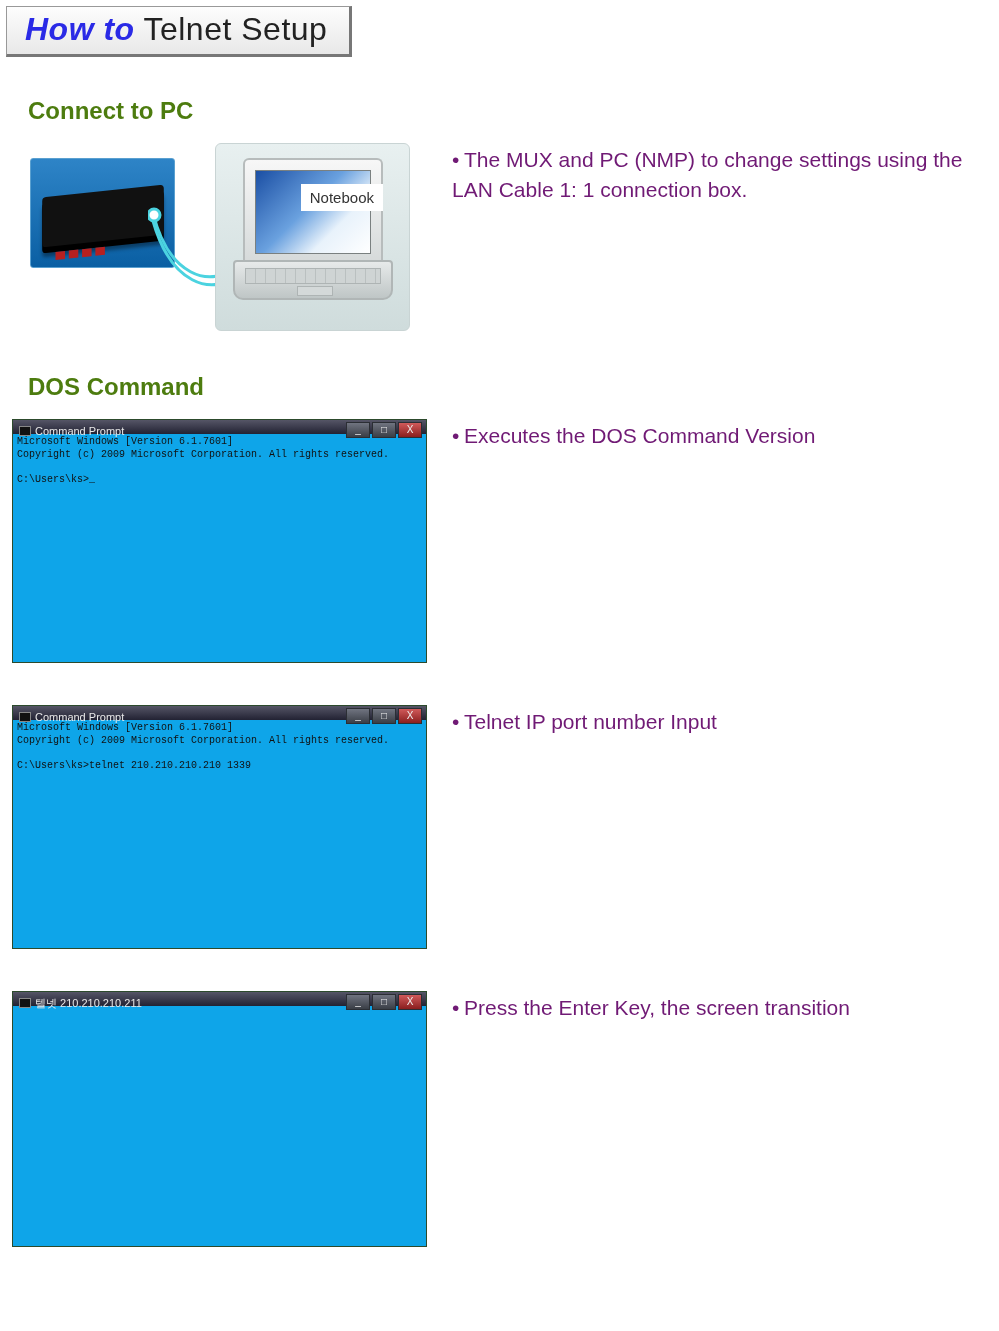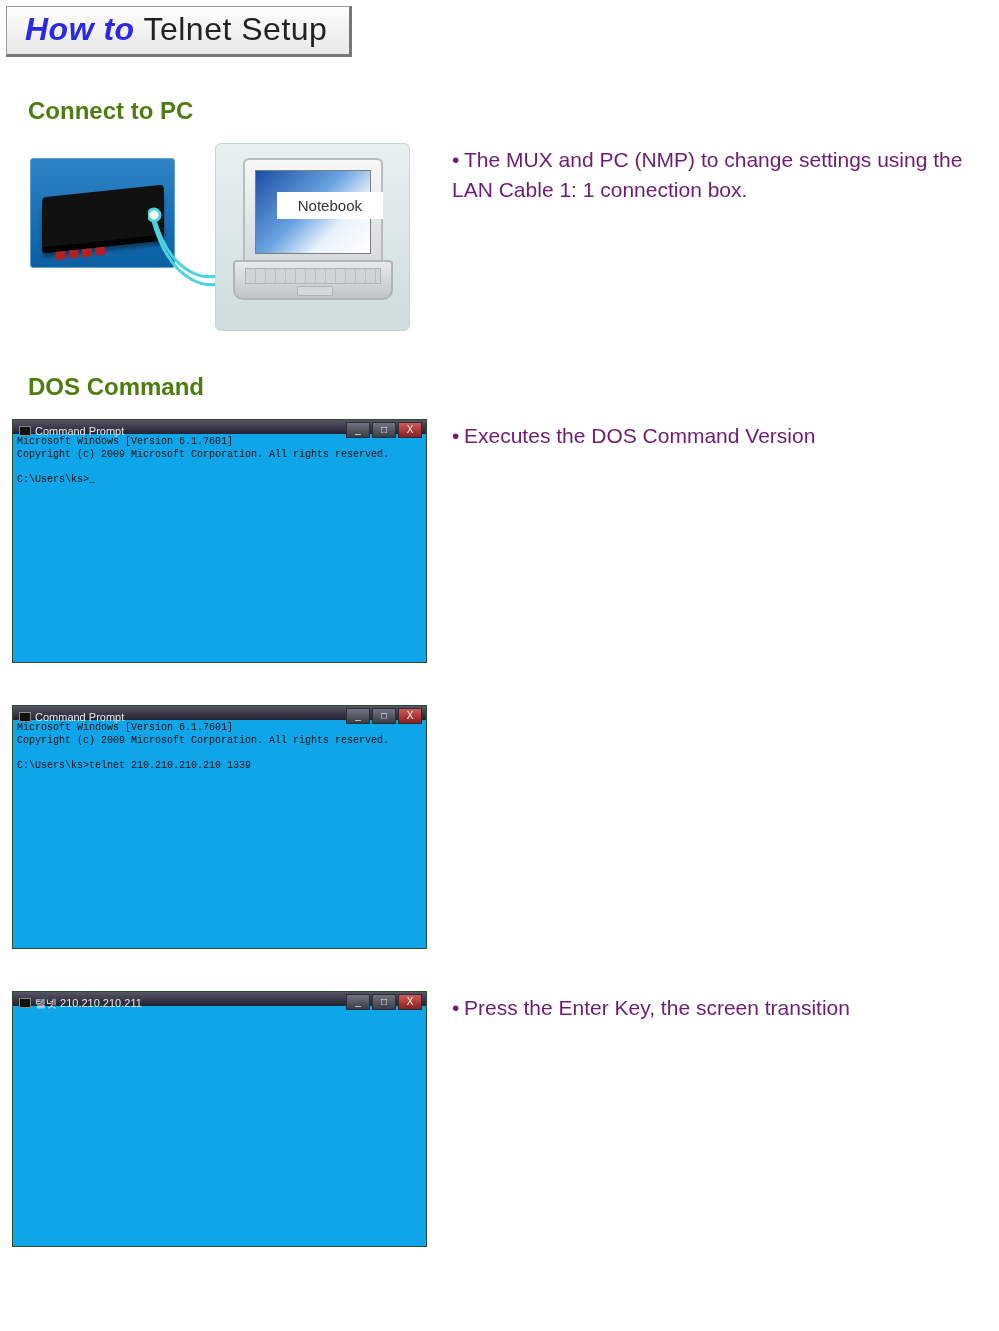--- a/index.html
+++ b/index.html
@@ -65,22 +65,22 @@
     border:2px solid #b7bcbc; border-bottom:none;
     border-radius:6px 6px 2px 2px;
     position:relative;
   }
   .screen {
     position:absolute; left:10px; top:10px; right:10px; bottom:8px;
     background: linear-gradient(135deg,#1b4fa4 0%, #6aa1df 45%, #e8f2fb 70%, #ffffff 100%);
     border:1px solid #7a8080;
   }
   .notebook-label {
-    position:absolute; right:-2px; top:32px; background:#fff;
-    font-size:15px; padding:4px 20px; border:1px solid #fff;
+    position:absolute; right:-2px; top:24px; background:#fff;
+    font-size:15px; padding:4px 8px; border:1px solid #fff;
   }
   .base {
     width:160px; height:40px; margin:-2px auto 0;
     background: linear-gradient(#e7eaea,#bfc6c6);
     border:2px solid #b0b6b6; border-radius:4px 4px 10px 10px;
     position:relative;
   }
   .keys { position:absolute; left:10px; right:10px; top:6px; height:16px;
           background: repeating-linear-gradient(90deg,#cfd4d4 0 9px,#bac0c0 9px 10px);
           border:1px solid #aeb4b4;}
@@ -220,20 +220,25 @@
           <span>□</span>
           <span class="close">X</span>
         </span>
       </div>
       <div class="cmd-body"><span>Microsoft Windows [Version 6.1.7601]</span>
 <span>Copyright (c) 2009 Microsoft Corporation. All rights reserved.</span>
 
 <span>C:\Users\ks&gt;telnet 210.210.210.210 1339</span></div>
     </div>
   </div>
+  <div class="col-txt">
+    <p class="bullet">
+      <span class="dot">•</span><span>Telnet IP port number Input</span>
+    </p>
+  </div>
 </div>
 
 <div class="stack-gap"></div>
 
 
 <div class="row">
   <div class="col-img">
     <div class="cmd-window h3">
       <div class="cmd-titlebar">
         <span class="sys"></span><span>텔넷 210.210.210.211</span>

